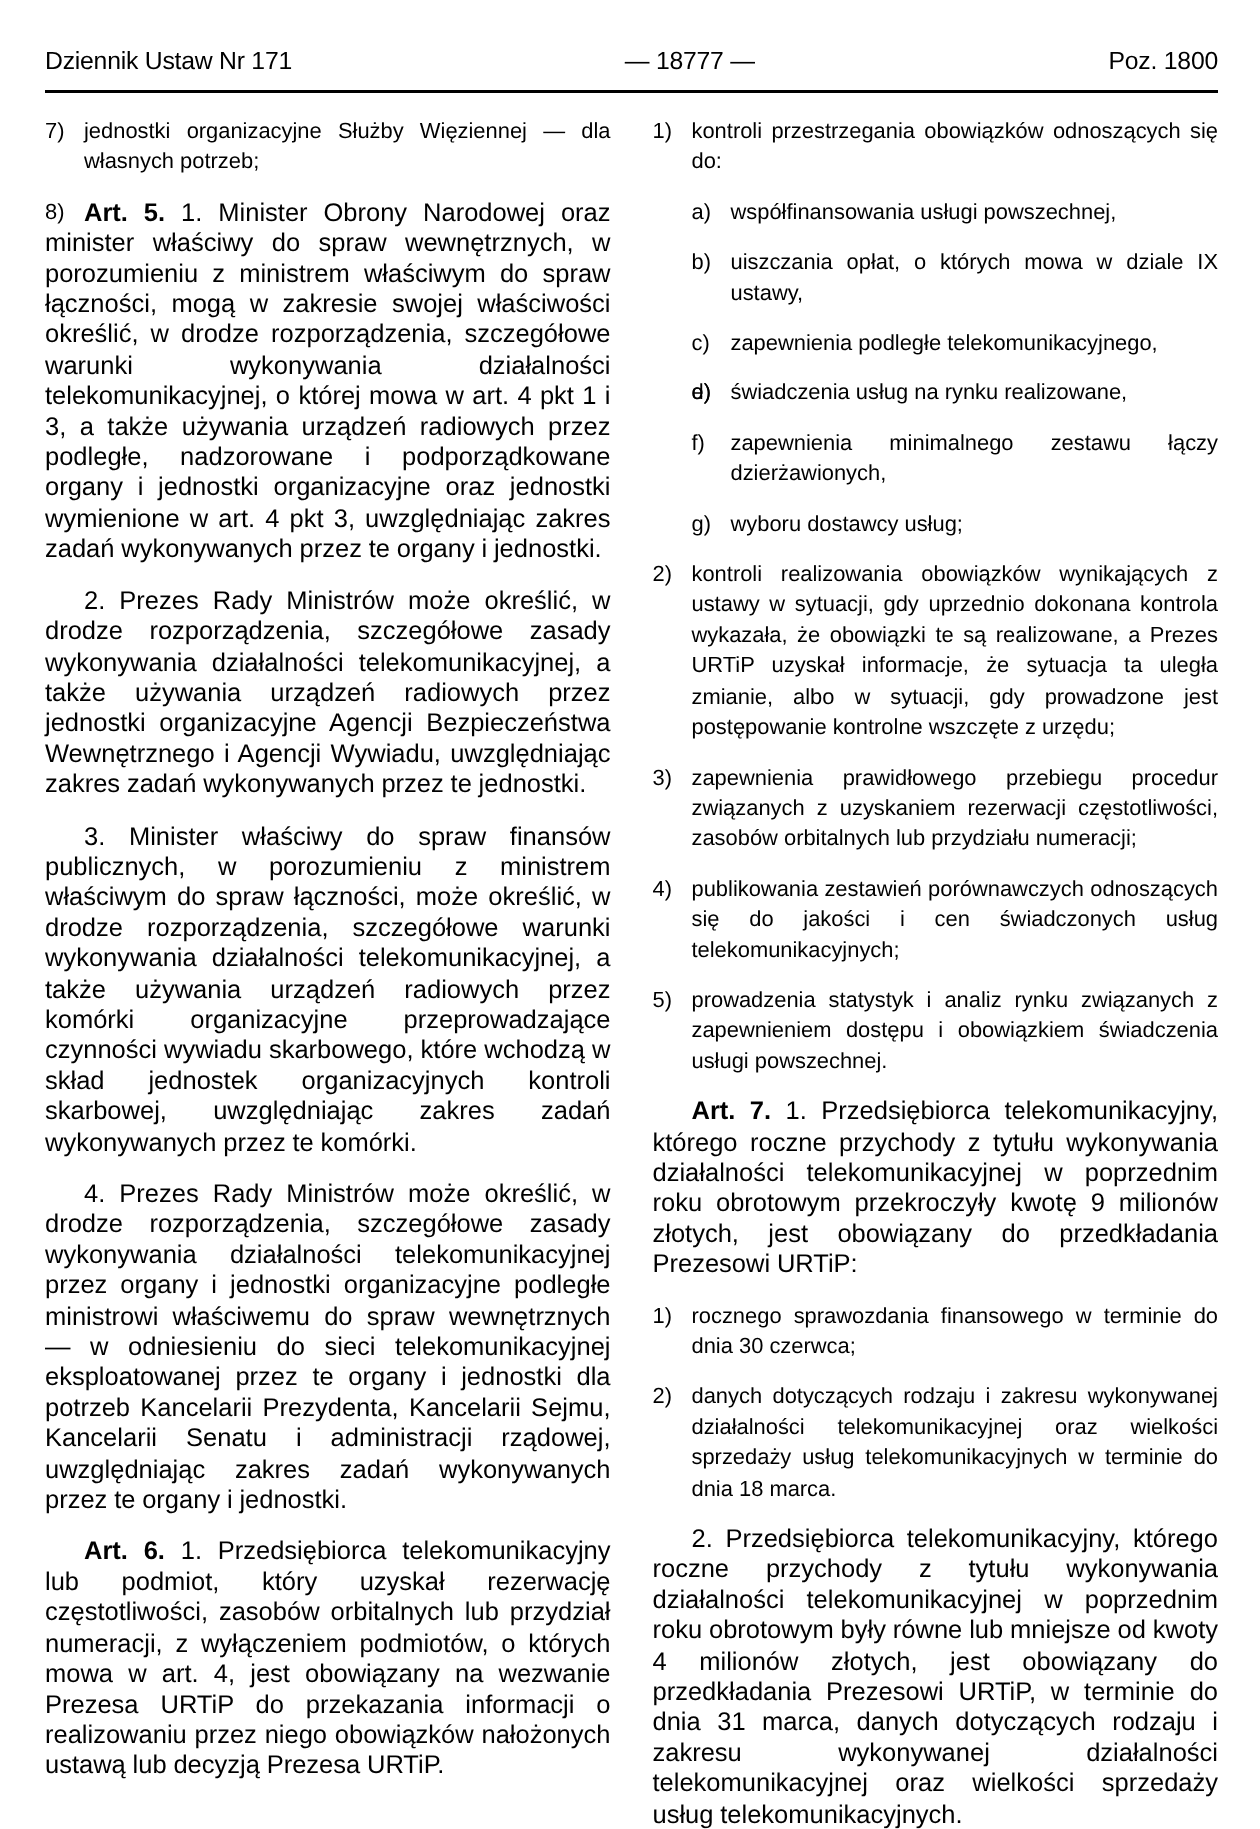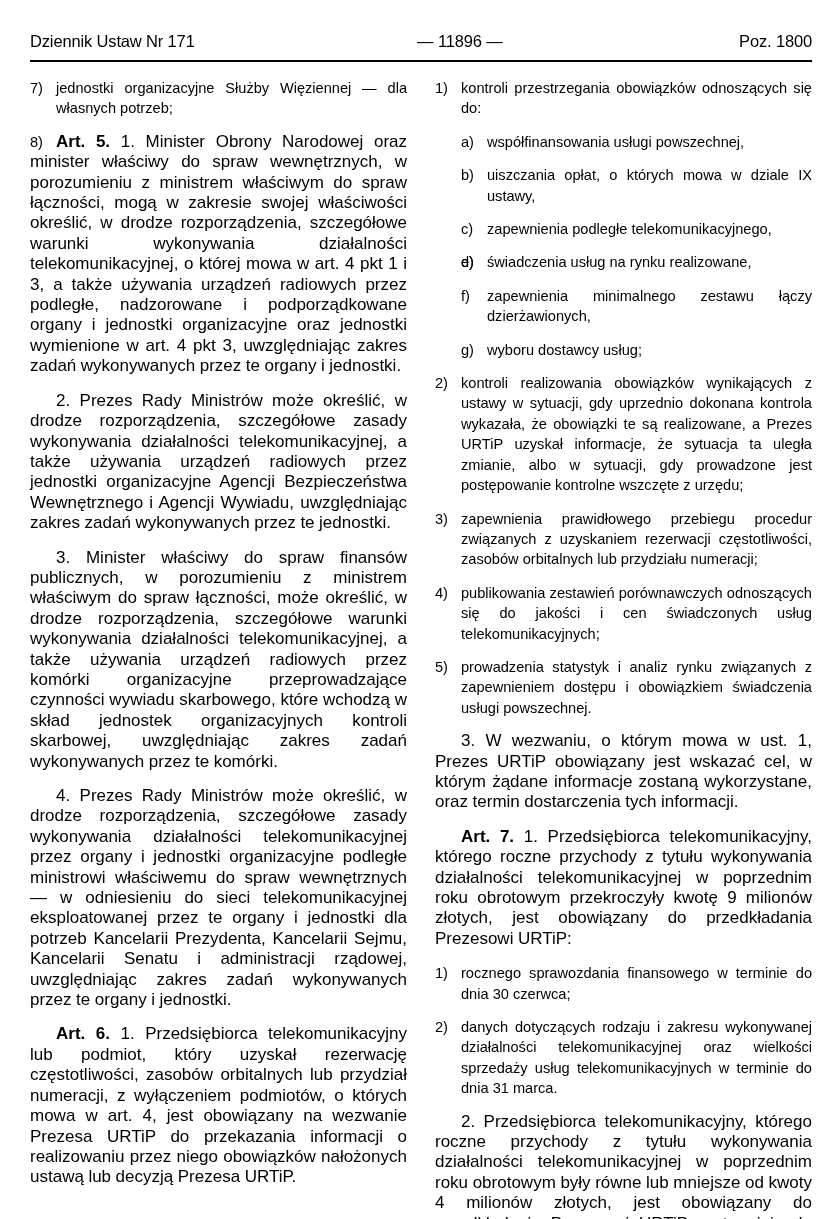--- a/index.html
+++ b/index.html
@@ -114,21 +114,21 @@
 
   .art { font-weight: bold; }
 </style>
 </head>
 <body>
 
 <div class="page">
 
   <div class="runhead">
     <span class="rh-left">Dziennik Ustaw Nr 171</span>
-    <span class="rh-mid">— 11896 —</span>
+    <span class="rh-mid">— 18777 —</span>
     <span class="rh-right">Poz. 1800</span>
   </div>
   <div class="runrule"></div>
 
   <div class="columns">
     <div class="col" id="col-left">
         <div class="item"><span class="marker">7)</span><span>jednostki organizacyjne Służby Więziennej — dla własnych potrzeb;</span></div>
         <div class="item"><span class="marker">8)</span></div>
         <p class="para indent"><span class="art">Art. 5.</span><span> 1. Minister Obrony Narodowej oraz minister właściwy do spraw wewnętrznych, w porozumieniu z ministrem właściwym do spraw łączności, mogą w zakresie swojej właściwości określić, w drodze rozporządzenia, szczegółowe warunki wykonywania działalności telekomunikacyjnej, o której mowa w art. 4 pkt 1 i 3, a także używania urządzeń radiowych przez podległe, nadzorowane i podporządkowane organy i jednostki organizacyjne oraz jednostki wymienione w art. 4 pkt 3, uwzględniając zakres zadań wykonywanych przez te organy i jednostki.</span></p>
         <p class="para indent"><span>2. Prezes Rady Ministrów może określić, w drodze rozporządzenia, szczegółowe zasady wykonywania działalności telekomunikacyjnej, a także używania urządzeń radiowych przez jednostki organizacyjne Agencji Bezpieczeństwa Wewnętrznego i Agencji Wywiadu, uwzględniając zakres zadań wykonywanych przez te jednostki.</span></p>
@@ -142,21 +142,20 @@
         <div class="subitem"><span class="marker">b)</span><span>uiszczania opłat, o których mowa w dziale IX ustawy,</span></div>
         <div class="subitem"><span class="marker">c)</span><span>zapewnienia podległe telekomunikacyjnego,</span></div>
         <div class="subitem"><span class="marker">d)</span></div>
         <div class="subitem"><span class="marker">e)</span><span>świadczenia usług na rynku realizowane,</span></div>
         <div class="subitem"><span class="marker">f)</span><span>zapewnienia minimalnego zestawu łączy dzierżawionych,</span></div>
         <div class="subitem"><span class="marker">g)</span><span>wyboru dostawcy usług;</span></div>
         <div class="item"><span class="marker">2)</span><span>kontroli realizowania obowiązków wynikających z ustawy w sytuacji, gdy uprzednio dokonana kontrola wykazała, że obowiązki te są realizowane, a Prezes URTiP uzyskał informacje, że sytuacja ta uległa zmianie, albo w sytuacji, gdy prowadzone jest postępowanie kontrolne wszczęte z urzędu;</span></div>
         <div class="item"><span class="marker">3)</span><span>zapewnienia prawidłowego przebiegu procedur związanych z uzyskaniem rezerwacji częstotliwości, zasobów orbitalnych lub przydziału numeracji;</span></div>
         <div class="item"><span class="marker">4)</span><span>publikowania zestawień porównawczych odnoszących się do jakości i cen świadczonych usług telekomunikacyjnych;</span></div>
         <div class="item"><span class="marker">5)</span><span>prowadzenia statystyk i analiz rynku związanych z zapewnieniem dostępu i obowiązkiem świadczenia usługi powszechnej.</span></div>
-        <p class="para indent"><span>3. W wezwaniu, o którym mowa w ust. 1, Prezes URTiP obowiązany jest wskazać cel, w którym żądane informacje zostaną wykorzystane, oraz termin dostarczenia tych informacji.</span></p>
         <p class="para indent"><span class="art">Art. 7.</span><span> 1. Przedsiębiorca telekomunikacyjny, którego roczne przychody z tytułu wykonywania działalności telekomunikacyjnej w poprzednim roku obrotowym przekroczyły kwotę 9 milionów złotych, jest obowiązany do przedkładania Prezesowi URTiP:</span></p>
         <div class="item"><span class="marker">1)</span><span>rocznego sprawozdania finansowego w terminie do dnia 30 czerwca;</span></div>
-        <div class="item"><span class="marker">2)</span><span>danych dotyczących rodzaju i zakresu wykonywanej działalności telekomunikacyjnej oraz wielkości sprzedaży usług telekomunikacyjnych w terminie do dnia 31 marca.</span></div>
+        <div class="item"><span class="marker">2)</span><span>danych dotyczących rodzaju i zakresu wykonywanej działalności telekomunikacyjnej oraz wielkości sprzedaży usług telekomunikacyjnych w terminie do dnia 18 marca.</span></div>
         <p class="para indent"><span>2. Przedsiębiorca telekomunikacyjny, którego roczne przychody z tytułu wykonywania działalności telekomunikacyjnej w poprzednim roku obrotowym były równe lub mniejsze od kwoty 4 milionów złotych, jest obowiązany do przedkładania Prezesowi URTiP, w terminie do dnia 31 marca, danych dotyczących rodzaju i zakresu wykonywanej działalności telekomunikacyjnej oraz wielkości sprzedaży usług telekomunikacyjnych.</span></p>
       </div>
   </div>
 
 </div>
 
 </body></html>

